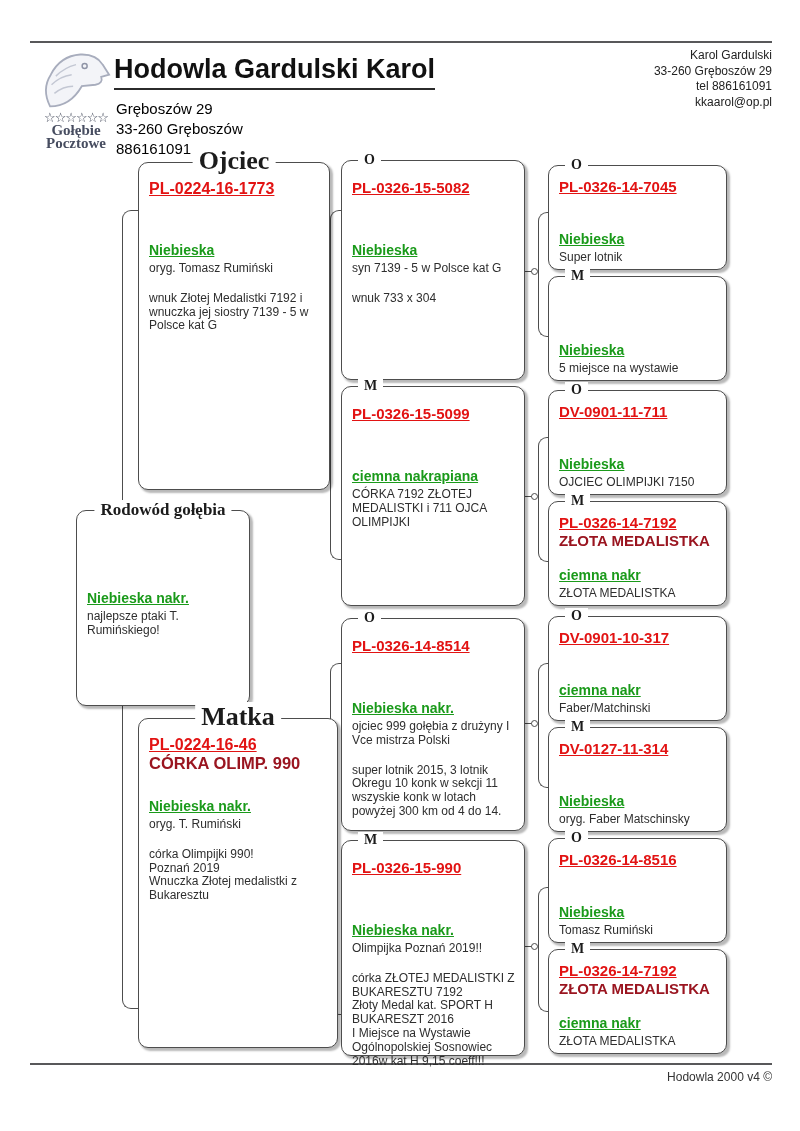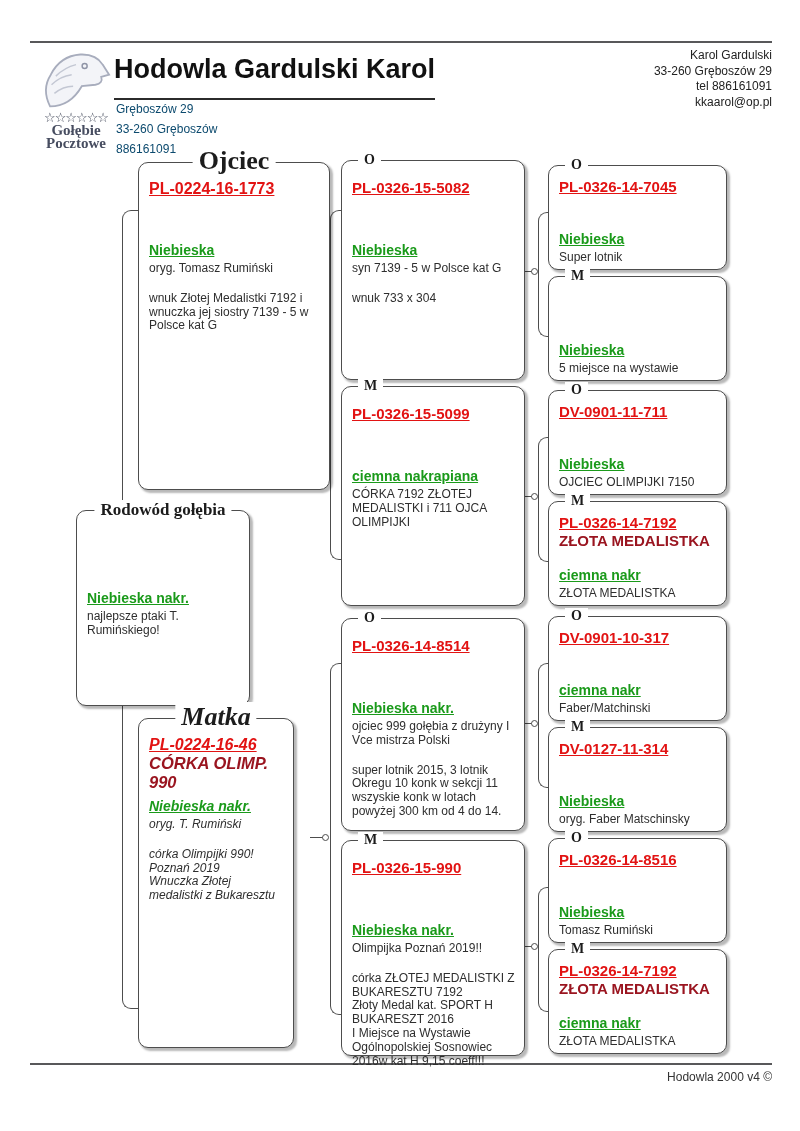--- a/index.html
+++ b/index.html
@@ -2,22 +2,22 @@
 <html><head>
 <meta charset="utf-8">
 <style>
   html,body{margin:0;padding:0;background:#ffffff;}
   #page{position:relative;width:800px;height:1131px;background:#fff;font-family:"Liberation Sans",sans-serif;overflow:hidden;}
 
   .hr{position:absolute;height:2px;background:#58585a;}
 
   
   #brand-title{position:absolute;left:114px;top:54px;font-size:27px;font-weight:bold;color:#111;
-    border-bottom:2px solid #2b2b2b;padding-bottom:13px;white-space:nowrap;}
-  #brand-address{position:absolute;left:116px;top:99px;font-size:12px;line-height:20px;color:#0c4a6e;}
+    border-bottom:2px solid #2b2b2b;padding-bottom:3px;white-space:nowrap;}
+  #brand-address{position:absolute;left:116px;top:99px;font-size:15px;line-height:20px;color:#000000;}
   #contact{position:absolute;right:28px;top:48px;text-align:right;font-size:12px;line-height:15.5px;color:#222;}
   #logo{position:absolute;left:34px;top:50px;width:84px;text-align:center;}
   #logo .stars{font-size:13px;color:#3c4254;letter-spacing:-1px;line-height:12px;}
   #logo .logotext{font-family:"Liberation Serif",serif;font-weight:bold;font-size:15px;line-height:13px;color:#474d60;}
 
   
   .stub{position:absolute;border-top:1.6px solid #4d4d4d;height:2px;z-index:1;}
   .dot{position:absolute;width:7px;height:7px;border:1.5px solid #4d4d4d;border-radius:50%;background:#fff;box-sizing:border-box;z-index:1;}
   .bracket{position:absolute;border:1.6px solid #4d4d4d;border-right:none;border-radius:9px 0 0 9px;z-index:1;}
   .chain-top{position:absolute;border-left:1.6px solid #4d4d4d;border-top:1.6px solid #4d4d4d;border-radius:9px 0 0 0;z-index:1;}
@@ -119,21 +119,21 @@
     <div class="box-head">
       <div class="ring">PL-0224-16-1773</div>
     </div>
     <div class="box-body">
       <span class="color-line">Niebieska</span>
       <div class="desc">oryg. Tomasz Rumiński</div>
       <div class="desc">wnuk Złotej Medalistki 7192 i wnuczka jej siostry 7139 - 5 w Polsce kat G</div>
     </div>
   </div>
 
-  <div class="box gen1" style="left:138px;top:718px;width:156px;height:330px;font-style:italic;">
+  <div class="box gen1" style="left:138px;top:718px;width:200px;height:330px;">
     <div class="box-title t-big">Matka</div>
     <div class="box-head">
       <div class="ring">PL-0224-16-46</div>
       <div class="name">CÓRKA OLIMP. 990</div>
     </div>
     <div class="box-body">
       <span class="color-line">Niebieska nakr.</span>
       <div class="desc">oryg. T. Rumiński</div>
       <div class="desc">córka Olimpijki 990!
 Poznań 2019

